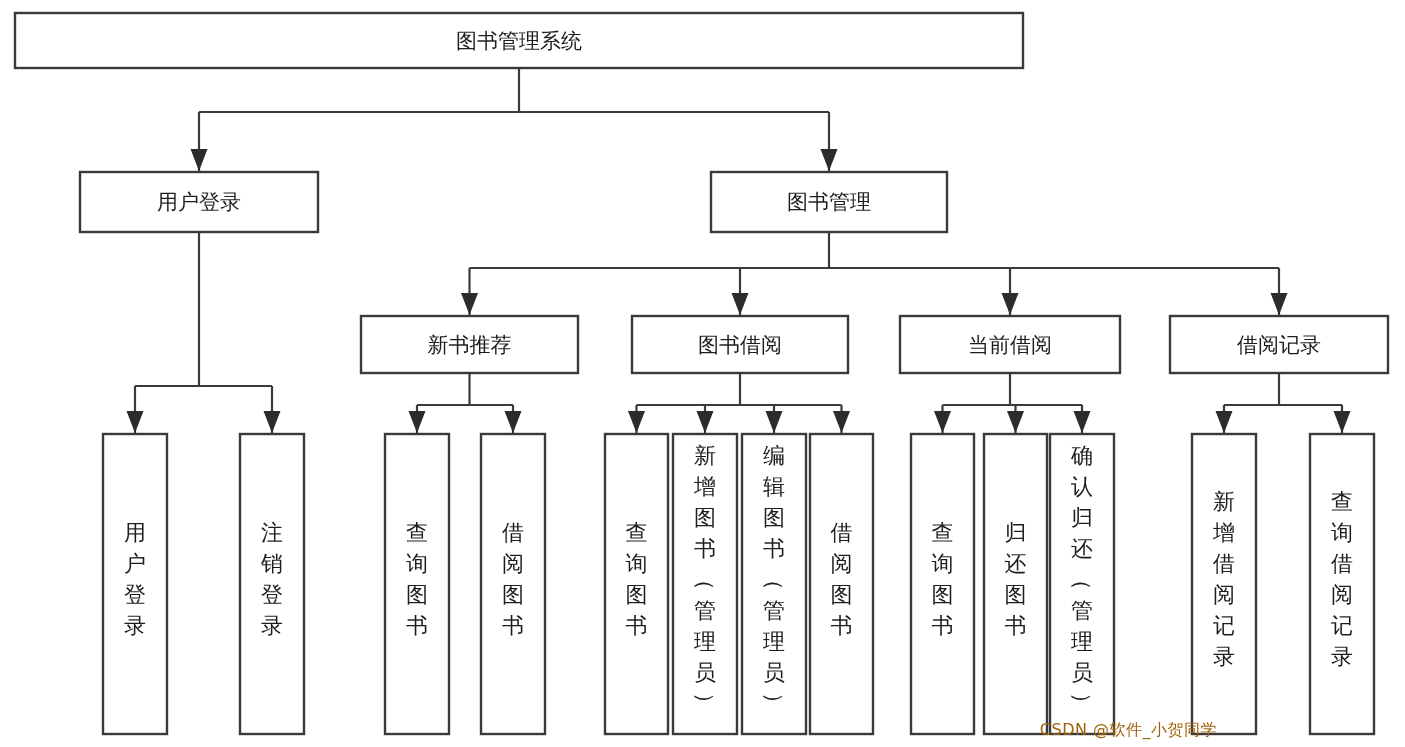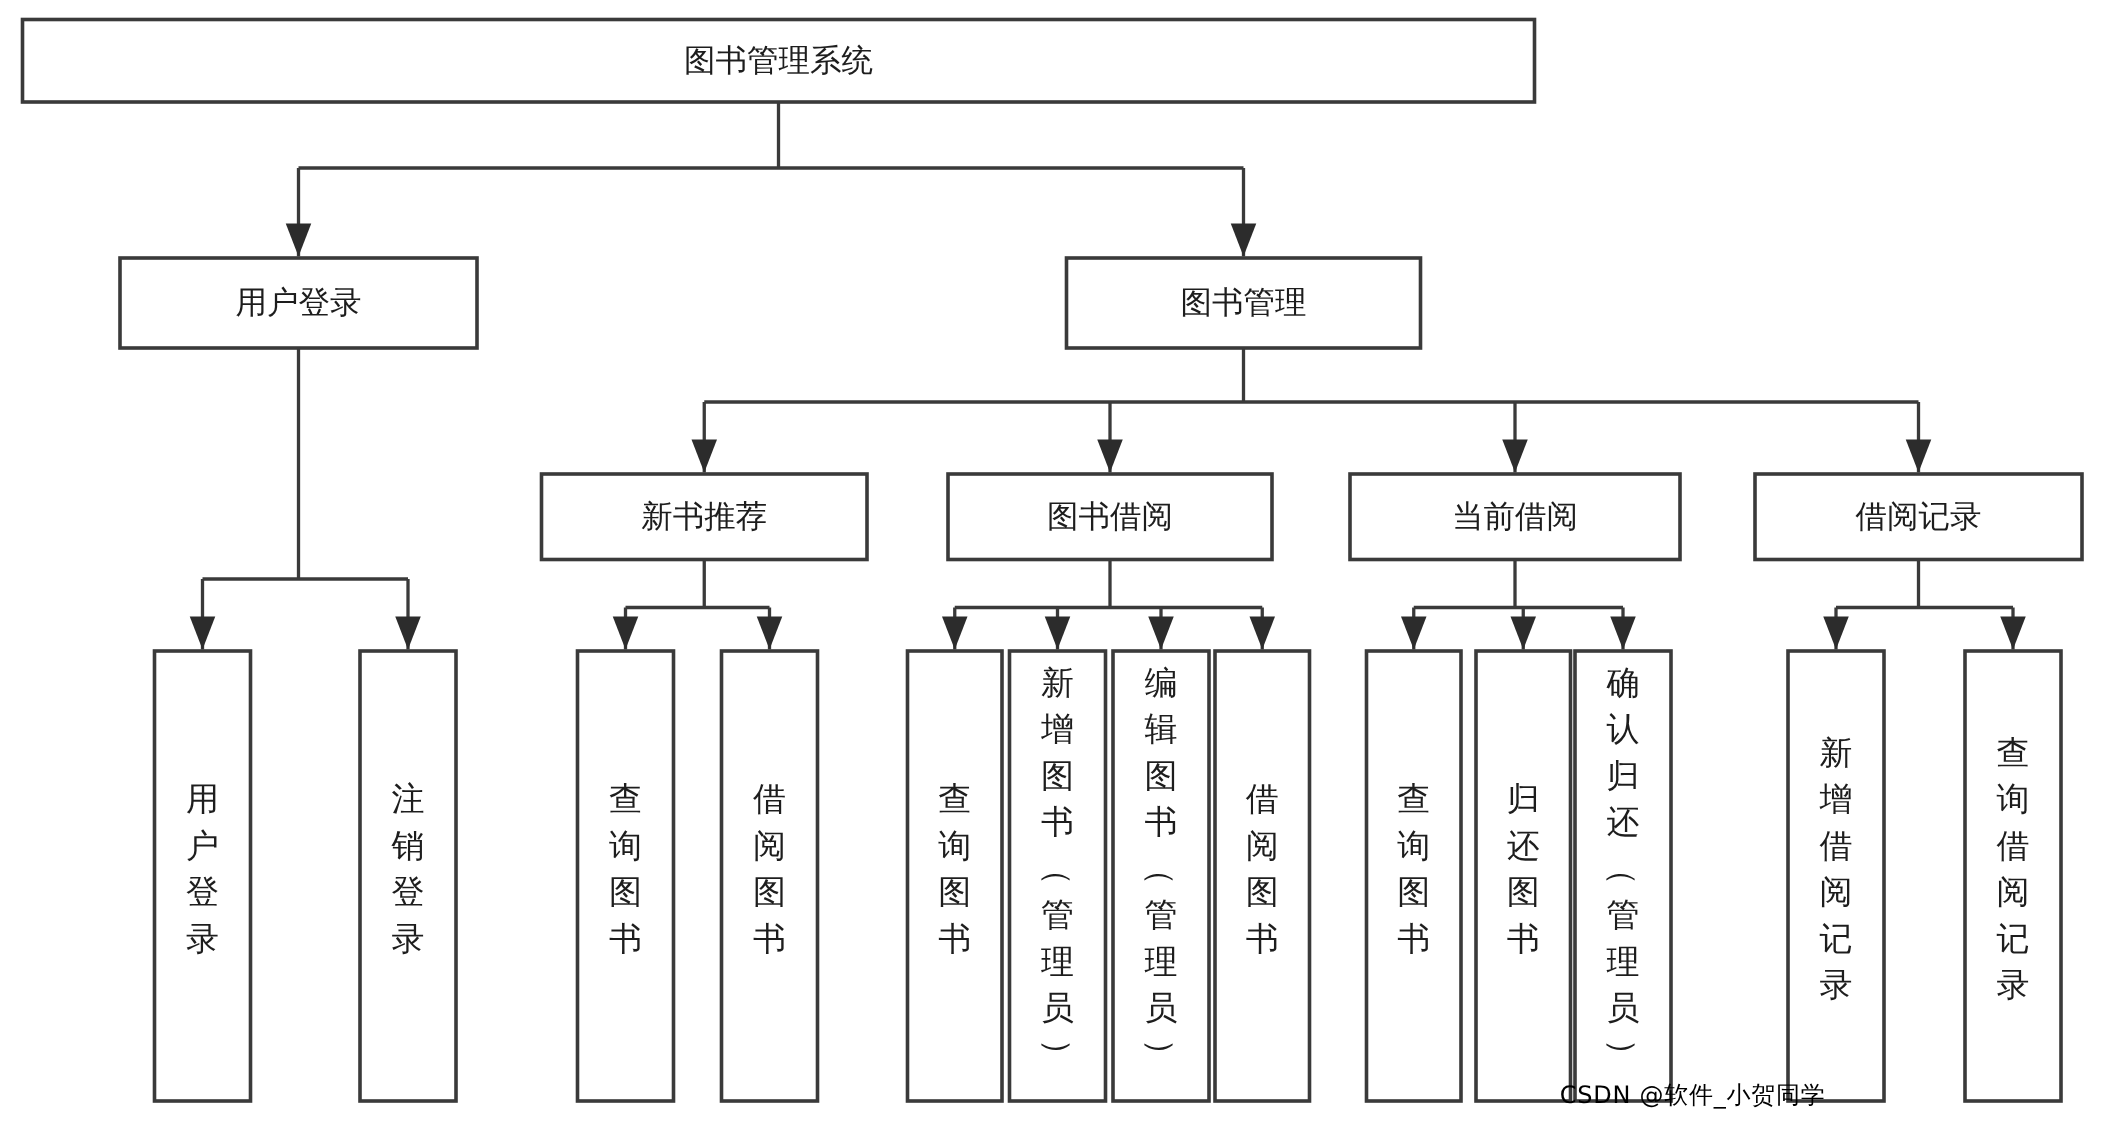--- a/index.html
+++ b/index.html
@@ -56,21 +56,21 @@
     font-size: 22px;
     fill: #1d1d1d;
     text-anchor: middle;
   }
   .watermark {
     position: absolute;
     right: 10px;
     bottom: 6px;
     font-family: "DejaVu Sans", "Liberation Sans", sans-serif;
     font-size: 16px;
-    color: #000000;
+    color: #a16207;
     letter-spacing: 0.5px;
     white-space: nowrap;
     user-select: none;
   }
 </style>
 </head>
 <body>
 
 <div id="diagram-root">
   <svg class="tree-canvas" id="tree-canvas" viewBox="0 0 1405 747" xmlns="http://www.w3.org/2000/svg">

